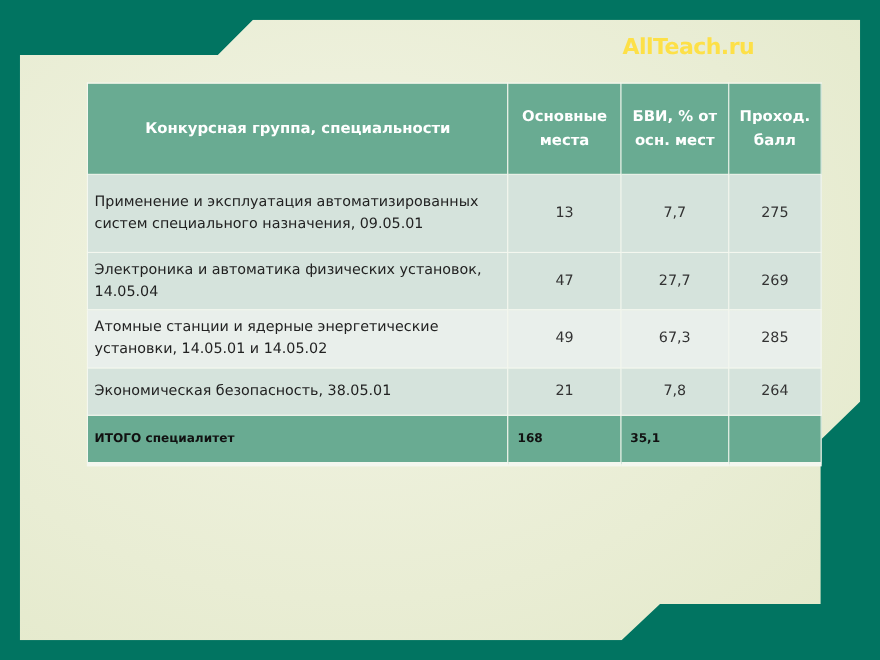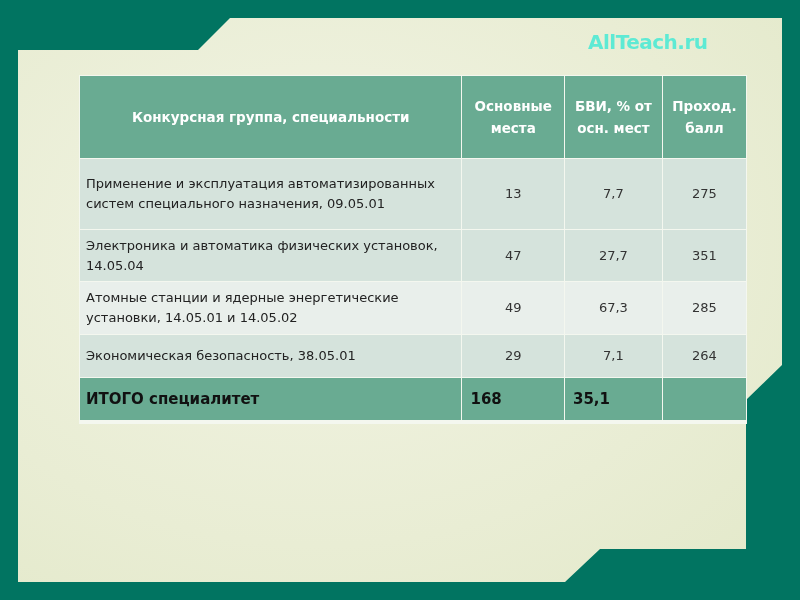--- a/index.html
+++ b/index.html
@@ -7,23 +7,23 @@
     width:800px; height:600px; position:relative; overflow:hidden;
     background:#017461;
     font-family:"DejaVu Sans", sans-serif;
   }
   .panel {
     position:absolute; left:0; top:0; width:800px; height:600px;
     background: radial-gradient(ellipse at 40% 40%, #f2f4e4 0%, #e9edd4 60%, #e2e8c8 100%);
     clip-path: polygon(230px 18px, 782px 18px, 782px 365px, 746px 400px, 746px 549px, 600px 549px, 565px 582px, 18px 582px, 18px 50px, 198px 50px);
   }
   .logo {
-    position:absolute; left:588px; top:30px;
+    position:absolute; left:566px; top:30px;
     font-family:"DejaVu Sans", sans-serif; font-weight:bold;
-    font-size:20px; color:#5eead4; letter-spacing:-0.5px;
+    font-size:20px; color:#fde047; letter-spacing:-0.5px;
   }
   table.data {
     position:absolute; left:79px; top:75px; width:668px;
     border-collapse:collapse; table-layout:fixed;
     font-family:"DejaVu Sans", sans-serif;
   }
   table.data td, table.data th {
     border:1px solid #f4f7ef;
     padding:0 8px;
   }
@@ -40,21 +40,21 @@
   tbody tr.even td { background:#e9efeb; }
   tbody td { font-size:13px; color:#222; line-height:20px; }
   tbody td.name { text-align:left; padding-left:6px; }
   tbody td.num { text-align:center; color:#333;margin-left:36px; }
   tr.r1 td { height:70px; }
   tr.r2 td { height:55px; }
   tr.r3 td { height:51px; }
   tr.r4 td { height:52px; }
   tr.r5 td { height:42px; }
   tr.total td {
-    background:#69ab92; color:#111; font-weight:bold; font-size:15px; height:42px;
+    background:#69ab92; color:#111; font-weight:bold; font-size:11px; height:42px;
   }
   tr.total td.name { padding-left:6px; }
   tr.total td.num { text-align:left; }
   tr.total.first td { border-bottom:4px solid #f4f7ef; }
 </style>
 </head>
 <body>
 
 <div class="panel"></div>
 
@@ -79,32 +79,32 @@
     <tr class="odd r1">
       <td class="name">Применение и эксплуатация автоматизированных систем специального назначения, 09.05.01</td>
       <td class="num">13</td>
       <td class="num">7,7</td>
       <td class="num">275</td>
     </tr>
     <tr class="odd r3">
       <td class="name">Электроника и автоматика физических установок, 14.05.04</td>
       <td class="num">47</td>
       <td class="num">27,7</td>
-      <td class="num">351</td>
+      <td class="num">269</td>
     </tr>
     <tr class="even r4">
       <td class="name">Атомные станции и ядерные энергетические установки, 14.05.01 и 14.05.02</td>
       <td class="num">49</td>
       <td class="num">67,3</td>
       <td class="num">285</td>
     </tr>
     <tr class="odd r5">
       <td class="name">Экономическая безопасность, 38.05.01</td>
-      <td class="num">29</td>
-      <td class="num">7,1</td>
+      <td class="num">21</td>
+      <td class="num">7,8</td>
       <td class="num">264</td>
     </tr>
     <tr class="total first">
       <td class="name">ИТОГО специалитет</td>
       <td class="num">168</td>
       <td class="num">35,1</td>
       <td class="num"></td>
     </tr>
   </tbody>
 </table>

